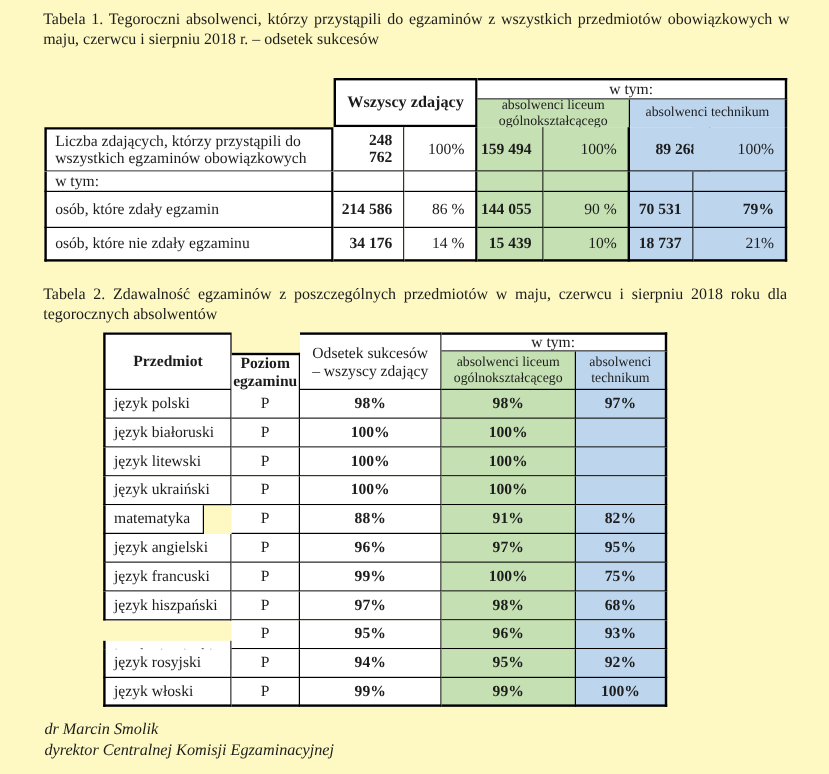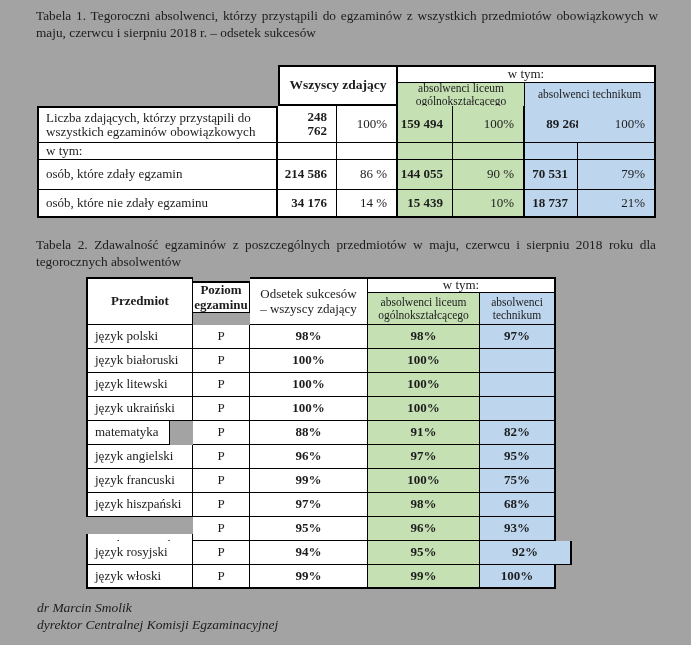--- a/index.html
+++ b/index.html
@@ -1,20 +1,20 @@
 <!DOCTYPE html>
 <html><head>
 <meta charset="utf-8">
 <style>
   * { box-sizing: border-box; margin: 0; padding: 0; }
   html,body { background:#ffffff; }
   #page {
     position: relative;
     width: 691px; height: 645px;
-    background: #a3a3a3;
+    background: #fef9c3;
     font-family: "Liberation Serif", "DejaVu Serif", serif;
     color: #1c1c1c;
     overflow: hidden;
   }
   .para { position:absolute; font-size:13.3px; line-height:17px; text-align:justify; }
   .tbl  { position:absolute; }
   .cell {
     position:absolute;
     display:flex; align-items:center;
     font-size:13px; line-height:14.5px;
@@ -64,36 +64,36 @@
     <div class="cell green br1 bb1" style="left:361px; top:78px; width:55px; height:17px;"></div>
     <div class="cell green br2 bb1" style="left:416px; top:78px; width:72px; height:17px;"></div>
     <div class="cell blue br1 bb1" style="left:488px; top:78px; width:53px; height:17px;"></div>
     <div class="cell blue br2 bb1" style="left:541px; top:78px; width:78px; height:17px;"></div>
 
     <div class="cell c-right bold br1 bb1" style="left:241px; top:95px; width:59px; height:30px;">214 586</div>
     <div class="cell c-right br2 bb1" style="left:300px; top:95px; width:61px; height:30px;">86 %</div>
     <div class="cell c-right bold green br1 bb1" style="left:361px; top:95px; width:55px; height:30px;">144 055</div>
     <div class="cell c-right green br2 bb1" style="left:416px; top:95px; width:72px; height:30px;">90 %</div>
     <div class="cell c-right bold blue br1 bb1" style="left:488px; top:95px; width:53px; height:30px;">70 531</div>
-    <div class="cell c-right blue br2 bb1" style="left:541px; top:95px; width:78px; height:30px;">79%</div>
+    <div class="cell c-right blue br2 bb1" style="left:541px; top:95px; width:78px; height:30px;font-weight:bold;">79%</div>
 
     <div class="cell c-right bold br1 bb2" style="left:241px; top:125px; width:59px; height:28px;">34 176</div>
     <div class="cell c-right br2 bb2" style="left:300px; top:125px; width:61px; height:28px;">14 %</div>
     <div class="cell c-right bold green br1 bb2" style="left:361px; top:125px; width:55px; height:28px;">15 439</div>
     <div class="cell c-right green br2 bb2" style="left:416px; top:125px; width:72px; height:28px;">10%</div>
     <div class="cell c-right bold blue br1 bb2" style="left:488px; top:125px; width:53px; height:28px;">18 737</div>
     <div class="cell c-right blue br2 bb2" style="left:541px; top:125px; width:78px; height:28px;">21%</div>
   </div>
 
   <div class="para" style="left:36px; top:236px; width:620px;font-family:Liberation Serif, serif;">Tabela 2. Zdawalność egzaminów z poszczególnych przedmiotów w maju, czerwcu i sierpniu 2018 roku dla tegorocznych absolwentów</div>
 
   <div class="tbl" style="left:86px; top:277px; width:470px; height:312px;">
 
     <div class="cell c-center bold bt2 bl2 br1 bb1" style="left:0; top:0; width:107px; height:48px;">Przedmiot</div>
-    <div class="cell c-center bold bt2 br1 bb1" style="left:107px; top:4px; width:57px; height:32px; padding:0 2px;">Poziom egzaminu</div>
+    <div class="cell c-center bold bt2 br1 bb1" style="left:107px; top:17px; width:57px; height:32px; padding:0 2px;">Poziom egzaminu</div>
     <div class="cell c-center bt2 br1 bb1" style="left:164px; top:0; width:118px; height:48px; padding:0 6px;">Odsetek sukcesów – wszyscy zdający</div>
     <div class="cell c-center bt2 br2 bb1" style="left:282px; top:0; width:188px; height:16px;">w tym:</div>
     <div class="cell c-center small green br1 bb1" style="left:282px; top:16px; width:112px; height:32px; padding:0 6px;">absolwenci liceum ogólnokształcącego</div>
     <div class="cell c-center small blue br2 bb1" style="left:394px; top:16px; width:76px; height:32px; padding:0 8px;">absolwenci technikum</div>
 
     <div class="cell c-left bl2 br1 bb1" style="left:0; top:48px; width:107px; height:24px;">język polski</div>
     <div class="cell c-center br1 bb1" style="left:107px; top:48px; width:57px; height:24px;">P</div>
     <div class="cell c-center bold br1 bb1" style="left:164px; top:48px; width:118px; height:24px;">98%</div>
     <div class="cell c-center bold green br1 bb1" style="left:282px; top:48px; width:112px; height:24px;">98%</div>
     <div class="cell c-center bold blue br2 bb1" style="left:394px; top:48px; width:76px; height:24px;">97%</div>
@@ -143,21 +143,21 @@
     <div class="cell c-left bl2 br1 bb1" style="left:0; top:257px; width:107px; height:24px;">język niemiecki</div>
     <div class="cell c-center br1 bb1" style="left:107px; top:240px; width:57px; height:24px;">P</div>
     <div class="cell c-center bold br1 bb1" style="left:164px; top:240px; width:118px; height:24px;">95%</div>
     <div class="cell c-center bold green br1 bb1" style="left:282px; top:240px; width:112px; height:24px;">96%</div>
     <div class="cell c-center bold blue br2 bb1" style="left:394px; top:240px; width:76px; height:24px;">93%</div>
 
     <div class="cell c-left bl2 br1 bb1" style="left:0; top:264px; width:107px; height:24px;">język rosyjski</div>
     <div class="cell c-center br1 bb1" style="left:107px; top:264px; width:57px; height:24px;">P</div>
     <div class="cell c-center bold br1 bb1" style="left:164px; top:264px; width:118px; height:24px;">94%</div>
     <div class="cell c-center bold green br1 bb1" style="left:282px; top:264px; width:112px; height:24px;">95%</div>
-    <div class="cell c-center bold blue br2 bb1" style="left:394px; top:264px; width:92px; height:24px;">92%</div>
+    <div class="cell c-center bold blue br2 bb1" style="left:394px; top:264px; width:76px; height:24px;">92%</div>
 
     <div class="cell c-left bl2 br1 bb2" style="left:0; top:288px; width:107px; height:24px;">język włoski</div>
     <div class="cell c-center br1 bb2" style="left:107px; top:288px; width:57px; height:24px;">P</div>
     <div class="cell c-center bold br1 bb2" style="left:164px; top:288px; width:118px; height:24px;">99%</div>
     <div class="cell c-center bold green br1 bb2" style="left:282px; top:288px; width:112px; height:24px;">99%</div>
     <div class="cell c-center bold blue br2 bb2" style="left:394px; top:288px; width:76px; height:24px;">100%</div>
   </div>
 
   <div class="footer-line" style="left:37px; top:599px;">dr Marcin Smolik</div>
   <div class="footer-line" style="left:37px; top:616px;">dyrektor Centralnej Komisji Egzaminacyjnej</div>

